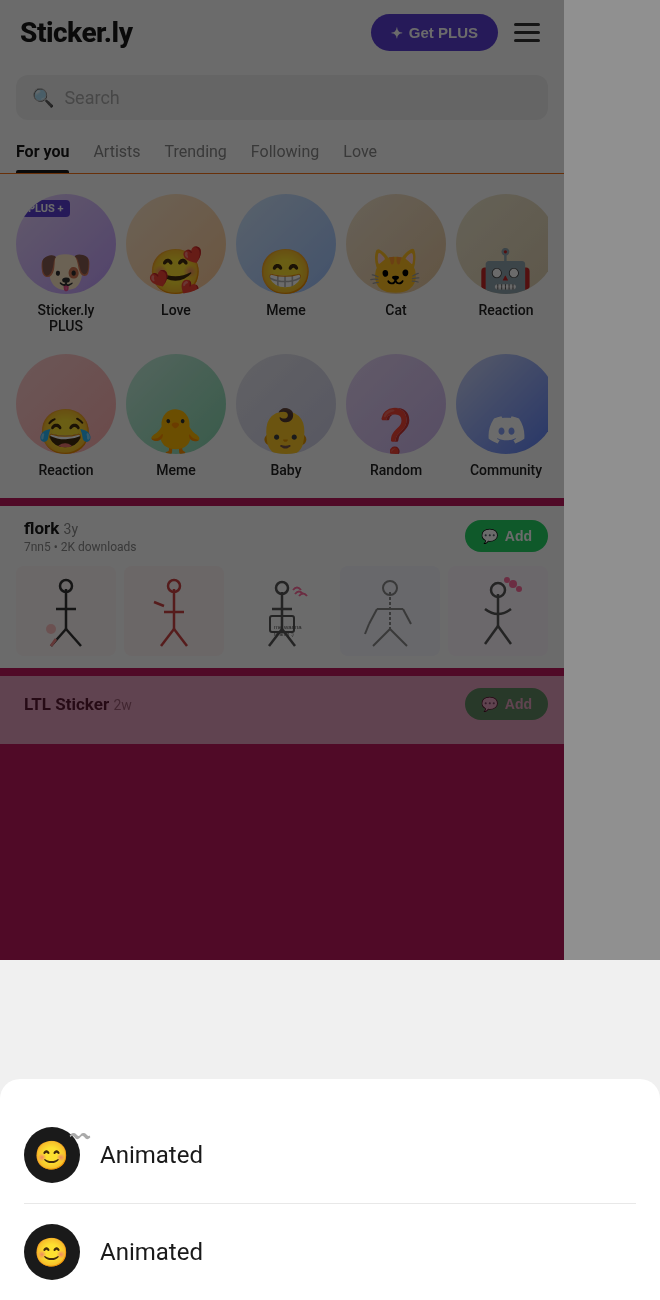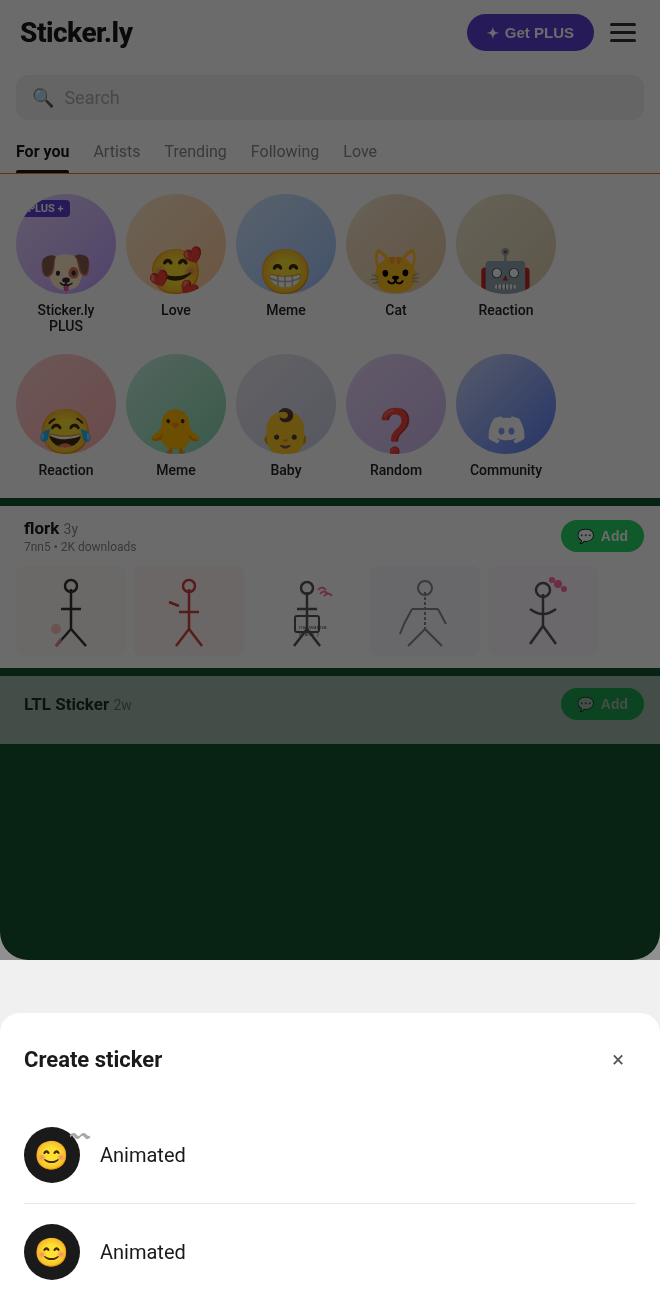--- a/index.html
+++ b/index.html
@@ -7,26 +7,25 @@
       width: 660px;
       height: 1300px;
       font-family: -apple-system, BlinkMacSystemFont, 'Segoe UI', Roboto, sans-serif;
       background: #f0f0f0;
       overflow: hidden;
       position: relative;
     }
 
     
     .main-content {
-      width: 660px;
+      width: 564px;
       height: 960px;
-      background: #14532d;
+      background: #be185d;
       position: relative;
       filter: brightness(0.7);
-      border-radius: 28px;
     }
 
     
     .header {
       display: flex;
       align-items: center;
       justify-content: space-between;
       padding: 14px 20px;
       background: #fff;
     }
@@ -330,21 +329,21 @@
       position: relative;
       flex-shrink: 0;
     }
     .animated-waves {
       position: absolute;
       top: -8px;
       right: -10px;
       font-size: 18px;
     }
     .sticker-option-label {
-      font-size: 20px;
+      font-size: 24px;
       color: #1a1a1a;
       font-weight: 400;
     }
 
     
     .flork1 { background: #fff8f8; }
     .flork2 { background: #fff5f5; }
     .flork3 { background: #fff; }
     .flork4 { background: #f8f8ff; }
     .flork5 { background: #fff8ff; }
@@ -567,26 +566,20 @@
         <span>💬</span>
         <span>Add</span>
       </button>
     </div>
   </div>
 </div>
 
 <div class="overlay"></div>
 
 <div class="bottom-sheet">
-  <div class="sheet-header">
-    <span class="sheet-title">Create sticker</span>
-    <div class="close-btn">
-      <span>×</span>
-    </div>
-  </div>
 
   <div class="sticker-option">
     <div class="sticker-option-icon">
       <span>😊</span>
       <span class="animated-waves" style="color:#aaa; font-size:20px;">〰</span>
     </div>
     <span class="sticker-option-label">Animated</span>
   </div>
 
   <div class="sticker-option">

